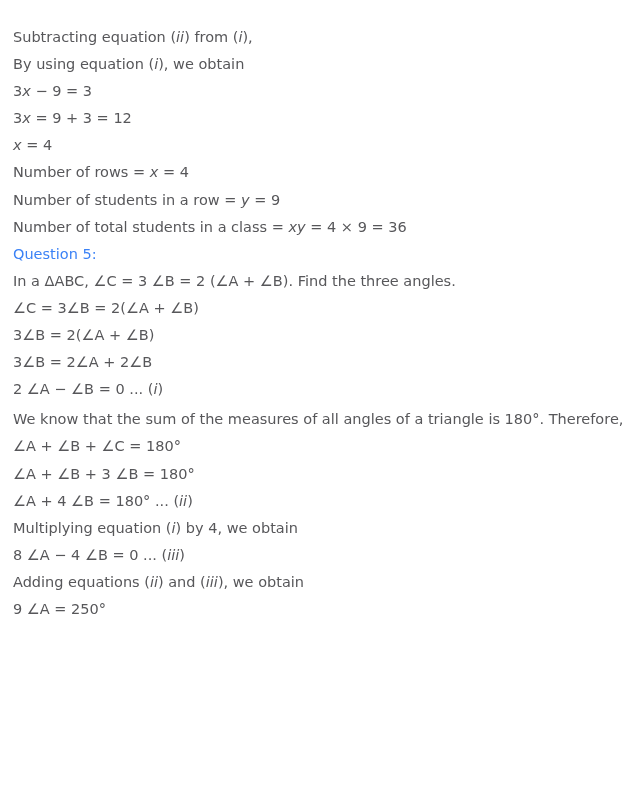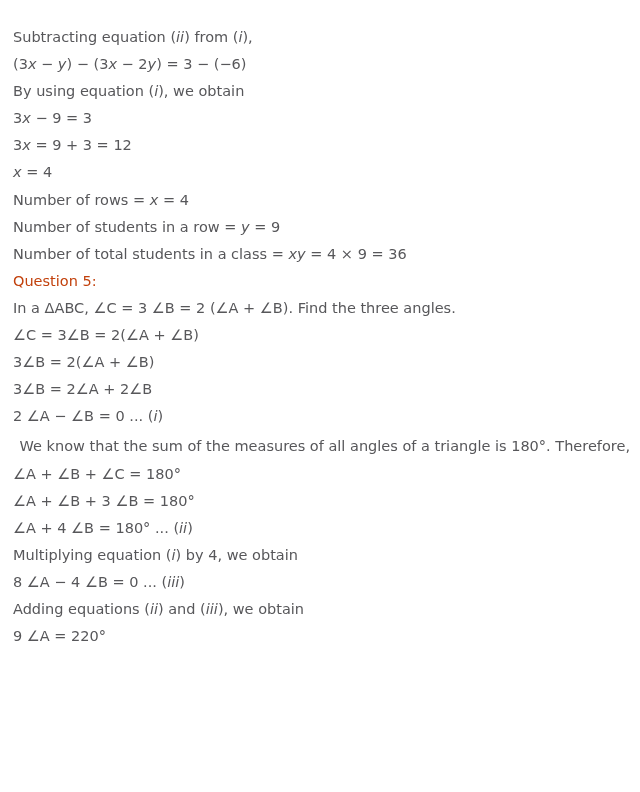--- a/index.html
+++ b/index.html
@@ -22,52 +22,50 @@
     margin-top: 20px;
   }
   .line {
     font-size: 14.5px;
     line-height: 27.1px;
     color: #57575a;
     white-space: pre;
     letter-spacing: 0px;
   }
   .line.heading {
-    color: #c2410c;
+    color: #3b82f6;
   }
   .line.gap-top {
     margin-top: 3px;
-    text-align: right;
   }
   .line .it {
     font-style: italic;
   }
 </style>
 </head>
 <body>
 
 <div class="page">
   <div id="lines">
       <div class="line"><span>Subtracting equation (</span><span class="it">ii</span><span>) from (</span><span class="it">i</span><span>),</span></div>
-      <div class="line"><span>(3</span><span class="it">x</span><span> − </span><span class="it">y</span><span>) − (3</span><span class="it">x</span><span> − 2</span><span class="it">y</span><span>) = 3 − (−6)</span></div>
       <div class="line"><span>By using equation (</span><span class="it">i</span><span>), we obtain</span></div>
       <div class="line"><span>3</span><span class="it">x</span><span> − 9 = 3</span></div>
       <div class="line"><span>3</span><span class="it">x</span><span> = 9 + 3 = 12</span></div>
       <div class="line"><span class="it">x</span><span> = 4</span></div>
       <div class="line"><span>Number of rows = </span><span class="it">x</span><span> = 4</span></div>
       <div class="line"><span>Number of students in a row = </span><span class="it">y</span><span> = 9</span></div>
       <div class="line"><span>Number of total students in a class = </span><span class="it">xy</span><span> = 4 × 9 = 36</span></div>
       <div class="line heading"><span>Question 5:</span></div>
       <div class="line"><span>In a ΔABC, ∠C = 3 ∠B = 2 (∠A + ∠B). Find the three angles.</span></div>
       <div class="line"><span>∠C = 3∠B = 2(∠A + ∠B)</span></div>
       <div class="line"><span>3∠B = 2(∠A + ∠B)</span></div>
       <div class="line"><span>3∠B = 2∠A + 2∠B</span></div>
       <div class="line"><span>2 ∠A − ∠B = 0 ... (</span><span class="it">i</span><span>)</span></div>
       <div class="line gap-top"><span>We know that the sum of the measures of all angles of a triangle is 180°. Therefore,</span></div>
       <div class="line"><span>∠A + ∠B + ∠C = 180°</span></div>
       <div class="line"><span>∠A + ∠B + 3 ∠B = 180°</span></div>
       <div class="line"><span>∠A + 4 ∠B = 180° ... (</span><span class="it">ii</span><span>)</span></div>
       <div class="line"><span>Multiplying equation (</span><span class="it">i</span><span>) by 4, we obtain</span></div>
       <div class="line"><span>8 ∠A − 4 ∠B = 0 ... (</span><span class="it">iii</span><span>)</span></div>
       <div class="line"><span>Adding equations (</span><span class="it">ii</span><span>) and (</span><span class="it">iii</span><span>), we obtain</span></div>
-      <div class="line"><span>9 ∠A = 220°</span></div>
+      <div class="line"><span>9 ∠A = 250°</span></div>
     </div>
 </div>
 
 </body></html>

